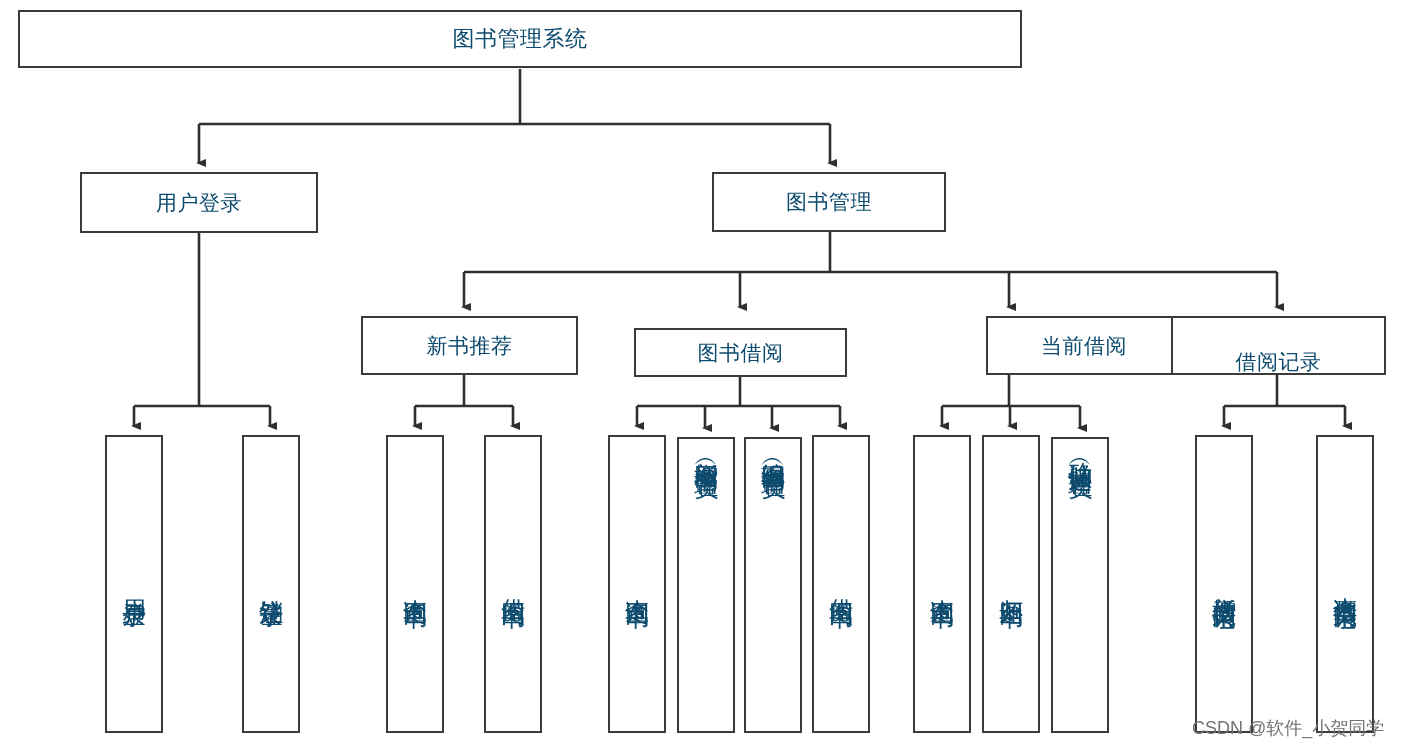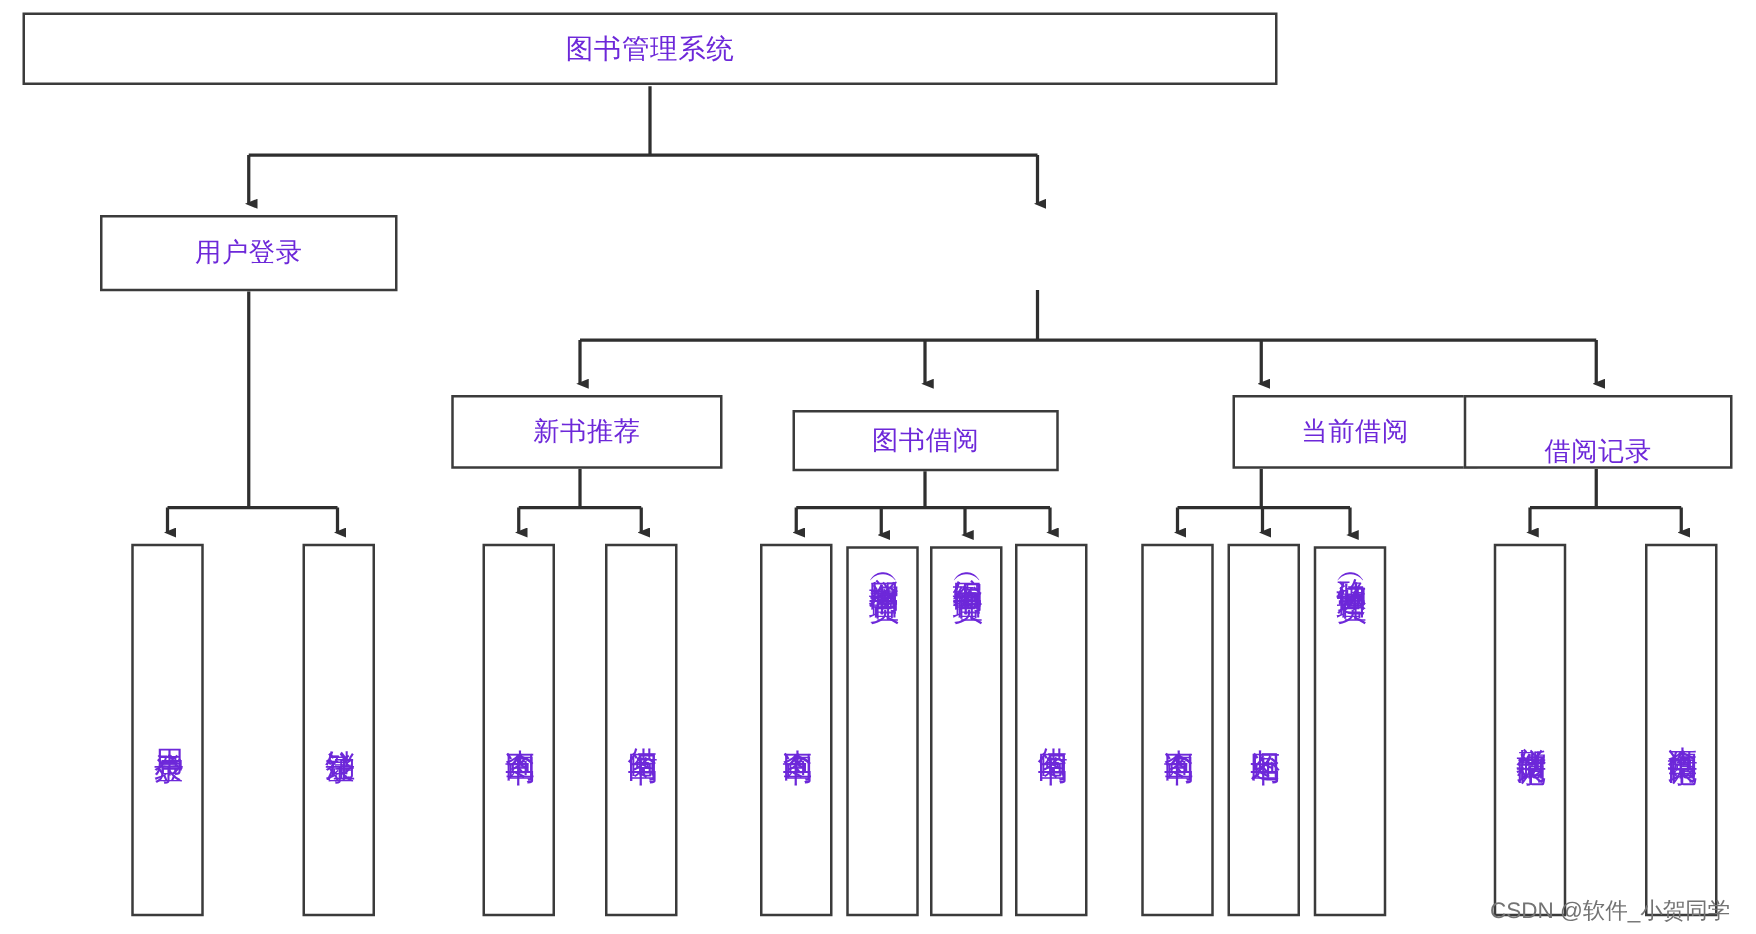--- a/index.html
+++ b/index.html
@@ -29,21 +29,21 @@
   .node-box {
     position: absolute;
     box-sizing: border-box;
     border: 2px solid #3b3b3b;
     background: #ffffff;
     display: flex;
     align-items: center;
     justify-content: center;
   }
   .node-label {
-    color: #6d28d9;
+    color: #0c4a6e;
     font-weight: 400;
     letter-spacing: 0.5px;
     white-space: nowrap;
     text-align: center;
   }
   .node-horizontal .node-label {
     font-size: 21px;
     line-height: 1.1;
   }
   .node-root .node-label { font-size: 22px; }
@@ -132,20 +132,23 @@
   </svg>
 
   <div class="node-box node-horizontal node-root" style="left:18px; top:10px; width:1004px; height:58px;">
     <span class="node-label">图书管理系统</span>
   </div>
 
   <div class="node-box node-horizontal" style="left:80px; top:172px; width:238px; height:61px;">
     <span class="node-label">用户登录</span>
   </div>
 
+  <div class="node-box node-horizontal" style="left:712px; top:172px; width:234px; height:60px;">
+    <span class="node-label">图书管理</span>
+  </div>
 
   <div class="node-box node-horizontal" style="left:361px; top:316px; width:217px; height:59px;">
     <span class="node-label">新书推荐</span>
   </div>
 
   <div class="node-box node-horizontal" style="left:634px; top:312px; width:213px; height:49px;margin-top:16px;">
     <span class="node-label">图书借阅</span>
   </div>
 
   <div class="node-box node-horizontal" style="left:946px; top:316px; width:196px; height:59px;margin-left:40px;">

